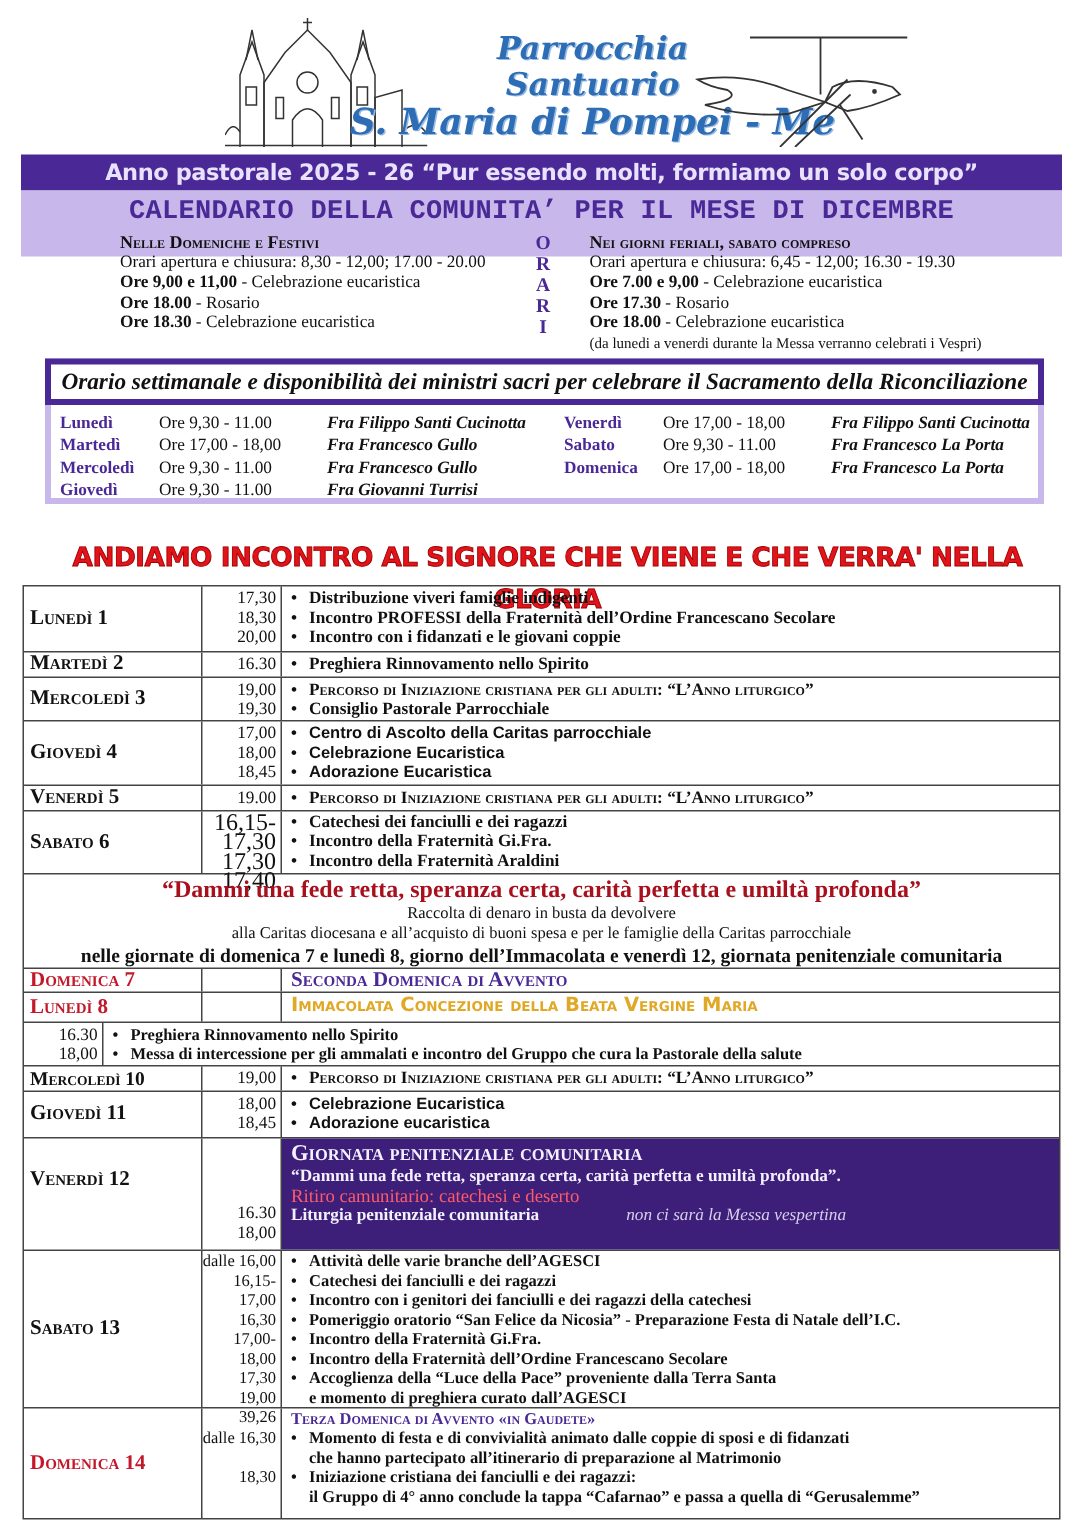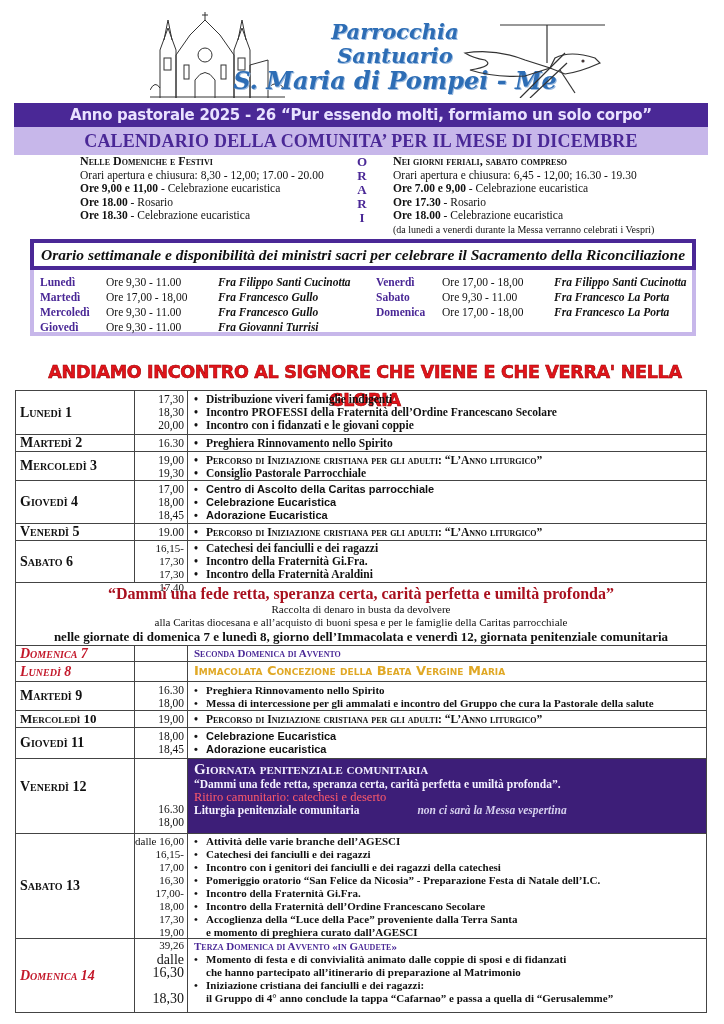--- a/index.html
+++ b/index.html
@@ -14,22 +14,22 @@
     text-shadow: 1px 1px 0 #9bbbe0; }
   .parish-title .l1 { font-size: 21px; line-height: 24px; }
   .parish-title .l2 { font-size: 21px; line-height: 24px; }
   .parish-title .l3 { position: absolute; left: -125px; top: 48px; width: 500px; font-size: 24px; line-height: 26px; text-align: center; }
   .tau { position: absolute; left: 455px; top: 8px; width: 150px; height: 90px; }
 
   
   .banner { position: absolute; left: 14px; top: 103px; width: 694px; }
   .banner-top { background: #4a2896; color: #e9e2ff; height: 24px; text-align: center;
     font-family: "DejaVu Sans", sans-serif; font-weight: bold; font-size: 15px; line-height: 24px; letter-spacing: -0.3px; }
-  .banner-bottom { background: #c7b7ea; color: #4a2896; height: 28px; text-align: center;
-    font-family: Liberation Serif, serif; font-weight: bold; font-size: 18px; line-height: 28px; letter-spacing: 0.2px; }
+  .banner-bottom { background: #c7b7ea; color: #4a2896; height: 44px; text-align: center;
+    font-family: Liberation Mono, monospace; font-weight: bold; font-size: 18px; line-height: 28px; letter-spacing: 0.2px; }
 
   
   .orari { position: absolute; left: 80px; top: 155px; width: 630px; height: 75px; font-size: 11.5px; line-height: 13.5px; }
   .orari-col { position: absolute; top: 0; }
   .orari-left { left: 0; width: 270px; }
   .orari-right { left: 313px; width: 320px; }
   .sc-head { font-weight: bold; font-variant: small-caps; font-size: 12px; }
   .orari-vert { position: absolute; left: 275px; top: 0; width: 14px; color: #4a2896; font-weight: bold;
     font-size: 13px; line-height: 14px; text-align: center; }
   .small-note { font-size: 10px; }
@@ -54,35 +54,35 @@
   .cal { position: absolute; left: 15px; top: 390px; width: 692px; border: 1.5px solid #444; }
   .row { position: relative; border-bottom: 1.5px solid #444; display: flex; }
   .row:last-child { border-bottom: none; }
   .c-day { width: 119px; border-right: 1px solid #444; display: flex; align-items: center; padding-left: 4px;
     font-weight: bold; font-variant: small-caps; font-size: 14px; }
   .c-time { width: 53px; border-right: 1px solid #444; text-align: right; padding-right: 3px; font-size: 11.5px; line-height: 13px; }
   .c-ev { flex: 1; padding-left: 6px; font-size: 11.5px; line-height: 13px; font-weight: bold; }
   .c-ev .it::before { content: "•"; display: inline-block; width: 12px; }
   .c-ev .cont { padding-left: 12px; }
   .sc { font-variant: small-caps; }
-  .red-day { color: #c3182a; font-style: italic; }
+  .red-day { color: #c3182a; }
 
   .full { width: 100%; text-align: center; padding: 2px 0 3px; }
   .q-red { color: #a8101e; font-weight: bold; font-size: 16px; line-height: 18px; }
   .full .n { font-size: 11px; line-height: 13px; font-weight: normal; }
   .full .b { font-size: 13px; line-height: 15px; font-weight: bold; }
 
-  .advent { color: #4a2896; font-variant: small-caps; font-size: 11px; font-weight: bold; }
+  .advent { color: #4a2896; font-variant: small-caps; font-size: 14px; font-weight: bold; }
   .immac { color: #e0a825; font-family: "DejaVu Sans", sans-serif; font-variant: small-caps; font-size: 13px; font-weight: bold; }
 
   .purple-ev { flex: 1; background: #3d1e78; color: #f3f0ff; padding: 2px 0 2px 6px; font-size: 11.5px; line-height: 13px; font-weight: bold; }
   .purple-ev .center { }
   .purple-ev .pt { font-variant: small-caps; font-size: 15px; line-height: 17px; }
   .purple-ev .ritiro { color: #ff5a6a; font-weight: normal; font-size: 12.5px; }
-  .purple-ev .nomessa { font-style: italic; font-weight: bold; margin-left: 58px; color: #d6d0ee; }
+  .purple-ev .nomessa { font-style: italic; font-weight: normal; margin-left: 58px; color: #d6d0ee; }
 </style>
 </head>
 <body>
 
 <div class="header">
   <svg class="church" viewBox="0 0 135 88">
     <g fill="none" stroke="#333" stroke-width="1">
       <path d="M10 88 V40 L18 18 L26 40 V88"></path>
       <path d="M14 30 L18 10 L22 30"></path>
       <path d="M26 88 V45 L40 25 L55 10 L70 25 L84 45 V88"></path>
@@ -253,21 +253,21 @@
     <div class="c-time" style="padding-top:2px">
         <div>19.00</div>
       </div>
     <div class="c-ev sc" style="padding-top:2px">
         <div class="it">Percorso di Iniziazione cristiana per gli adulti: “L’Anno liturgico”</div>
       </div>
   </div>
 
   <div class="row" style="height:42px">
     <div class="c-day">Sabato 6</div>
-    <div class="c-time" style="padding-top:1px;font-size:11px">
+    <div class="c-time" style="padding-top:1px;font-size:16px">
       <div>16,15-17,30</div>
         <div>17,30</div>
         <div>17,40</div>
     </div>
     <div class="c-ev" style="padding-top:1px">
       <div class="it">Catechesi dei fanciulli e dei ragazzi</div>
         <div class="it">Incontro della Fraternità Gi.Fra.</div>
         <div class="it">Incontro della Fraternità Araldini</div>
     </div>
   </div>
@@ -287,21 +287,20 @@
     <div class="c-ev advent" style="padding-top:1px">Seconda Domenica di Avvento</div>
   </div>
 
   <div class="row" style="height:20px">
     <div class="c-day red-day">Lunedì 8</div>
     <div class="c-time"></div>
     <div class="c-ev immac" style="padding-top:2px">Immacolata Concezione della Beata Vergine Maria</div>
   </div>
 
   <div class="row" style="height:29px">
-    <div class="c-day">Martedì 9</div>
     <div class="c-time" style="padding-top:2px">
       <div>16.30</div>
         <div>18,00</div>
     </div>
     <div class="c-ev" style="padding-top:2px;font-size:11px">
       <div class="it">Preghiera Rinnovamento nello Spirito</div>
         <div class="it">Messa di intercessione per gli ammalati e incontro del Gruppo che cura la Pastorale della salute</div>
     </div>
   </div>
 
@@ -359,21 +358,21 @@
       <div class="it">Pomeriggio oratorio “San Felice da Nicosia” - Preparazione Festa di Natale dell’I.C.</div>
       <div class="it">Incontro della Fraternità Gi.Fra.</div>
       <div class="it">Incontro della Fraternità dell’Ordine Francescano Secolare</div>
       <div class="it">Accoglienza della “Luce della Pace” proveniente dalla Terra Santa</div>
       <div class="cont">e momento di preghiera curato dall’AGESCI</div>
     </div>
   </div>
 
   <div class="row" style="height:73px">
     <div class="c-day red-day">Domenica 14</div>
-    <div class="c-time" style="padding-top:14px;font-size:14px">
+    <div class="c-time" style="padding-top:14px;font-size:11px">
       <div>dalle 16,30</div>
         <div style="height:13px"></div>
         <div>18,30</div>
     </div>
     <div class="c-ev" style="padding-top:1px;font-size:11px">
       <div class="advent" style="font-size:11px">Terza Domenica di Avvento «in Gaudete»</div>
       <div class="it"><span>Momento di festa e di convivialità</span><span style="font-weight:bold"> animato dalle coppie di sposi e di fidanzati</span></div>
       <div class="cont">che hanno partecipato all’itinerario di preparazione al Matrimonio</div>
       <div class="it">Iniziazione cristiana dei fanciulli e dei ragazzi:</div>
       <div class="cont">il Gruppo di 4° anno conclude la tappa “Cafarnao” e passa a quella di “Gerusalemme”</div>

